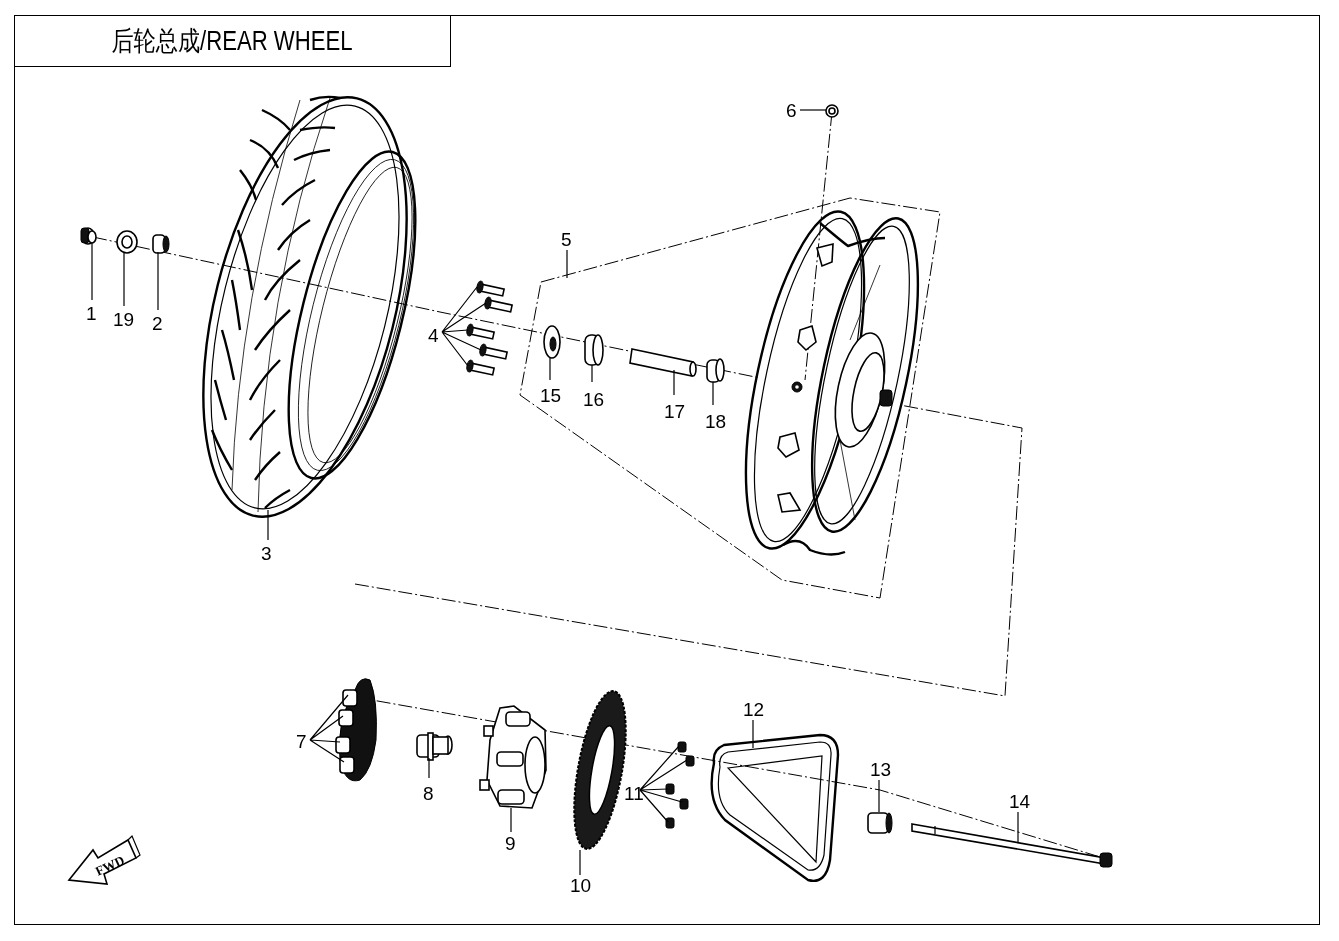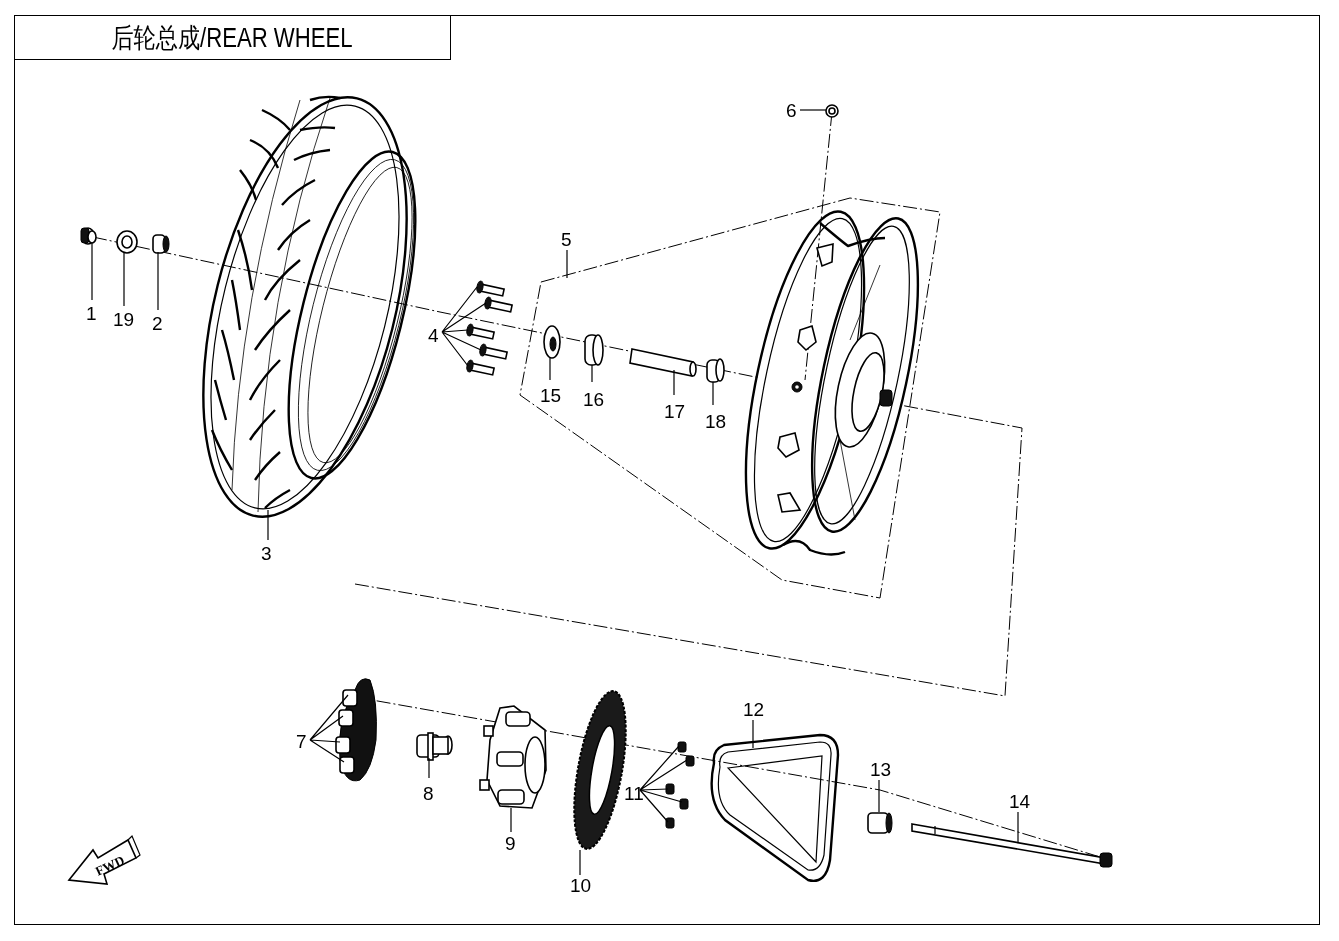--- a/index.html
+++ b/index.html
@@ -1,20 +1,20 @@
 <!DOCTYPE html>
 <html><head>
 <meta charset="utf-8">
 <style>
   html, body { margin:0; padding:0; background:#ffffff; }
   body { width:1339px; height:941px; position:relative; overflow:hidden;
          font-family:"Liberation Sans", sans-serif; }
   #frame { position:absolute; left:14px; top:15px; width:1306px; height:910px;
            border:1.5px solid #000; box-sizing:border-box; }
-  #title-box { position:absolute; left:14px; top:15px; width:437px; height:45px;
+  #title-box { position:absolute; left:14px; top:15px; width:437px; height:52px;
                border:1.5px solid #000; box-sizing:border-box; background:#fff;
                display:flex; align-items:center; justify-content:center; }
   #title-text { font-family:"Liberation Sans", sans-serif; font-size:27px; color:#000;
                 transform:scaleX(0.82); white-space:nowrap; letter-spacing:0px; }
   svg#diagram { position:absolute; left:0; top:0; }
   .lbl { font-family:"Liberation Sans", sans-serif; font-size:19px; fill:#000;
          font-weight:normal; }
   .ln { stroke:#000; stroke-width:1.2; fill:none; }
   .dash { stroke:#000; stroke-width:1; fill:none; stroke-dasharray:14 3 2 3; }
   .part { stroke:#000; stroke-width:1.6; fill:#fff; }

